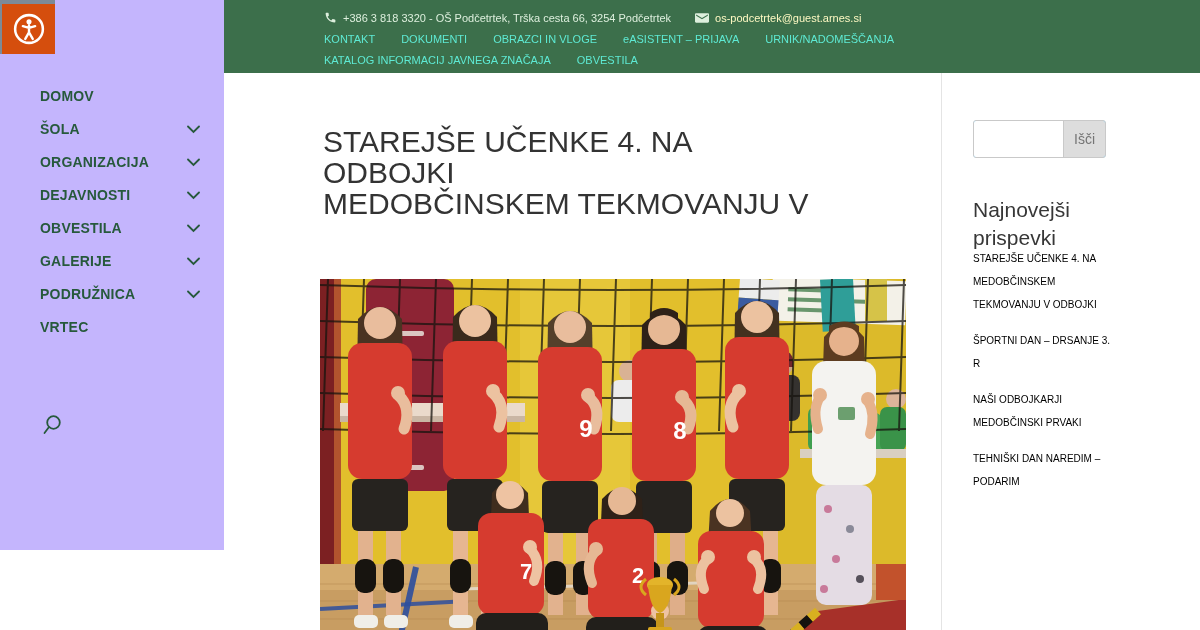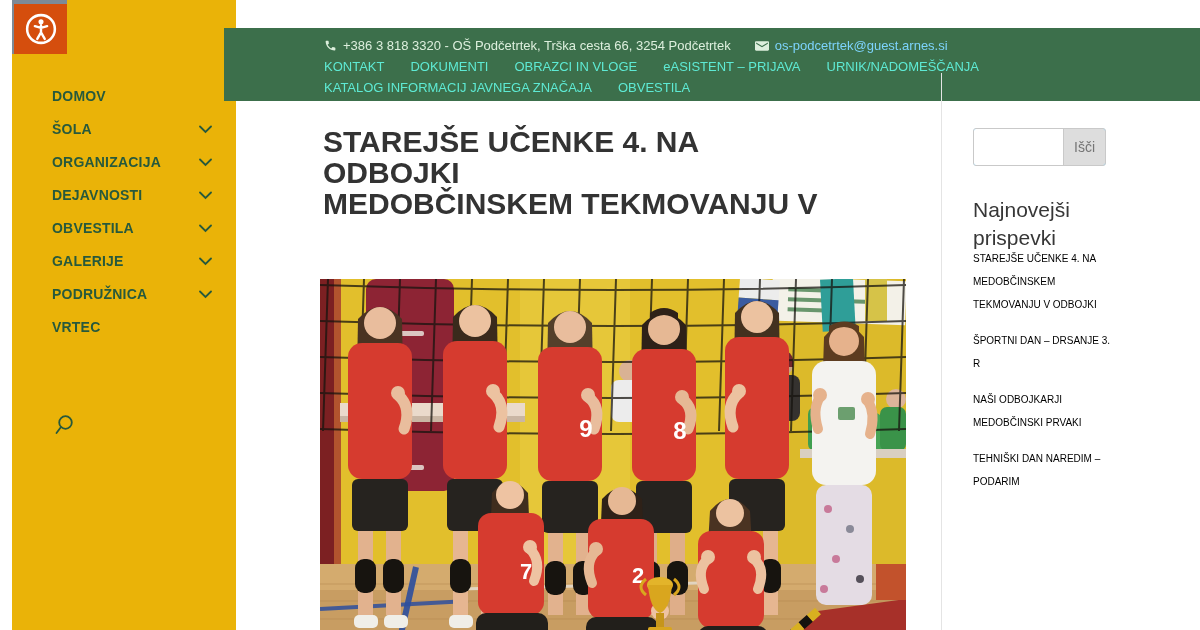--- a/index.html
+++ b/index.html
@@ -1,47 +1,47 @@
 <!DOCTYPE html>
 <html><head>
 <meta charset="utf-8">
 <style>
   * { margin:0; padding:0; box-sizing:border-box; }
   body { font-family:"Liberation Sans", sans-serif; background:#fff; }
   .page { position:relative; width:1200px; height:630px; overflow:hidden; background:#fff; }
 
   
-  .sidebar-left { position:absolute; left:12px; top:0; width:224px; height:630px; background:#eab308; }
+  .sidebar-left { position:absolute; left:0; top:0; width:224px; height:550px; background:#c4b5fd; }
   .a11y-wrap { position:absolute; left:0; top:0; width:55px; height:54px; background:#7d8a97; cursor:pointer; }
   .a11y-btn { position:absolute; left:2px; top:4px; width:53px; height:50px; background:#d54e0d; display:flex; align-items:center; justify-content:center; }
   .menu { position:absolute; left:40px; top:88px; width:162px; list-style:none; }
   .menu li { position:relative; font-size:14px; font-weight:bold; line-height:16px; letter-spacing:.2px; color:#27593c; margin-bottom:17px; padding-right:28px; cursor:pointer; }
   .menu li svg { position:absolute; right:2px; top:4px; }
   .side-search { position:absolute; left:40px; top:413px; width:24px; height:24px; cursor:pointer; }
 
   
-  .topbar { position:absolute; left:224px; top:0; width:976px; height:73px; background:#3c6f4b; color:#d8ecda; font-size:13px;margin-top:28px; }
+  .topbar { position:absolute; left:224px; top:0; width:976px; height:73px; background:#3c6f4b; color:#d8ecda; font-size:11px; }
   .topbar-inner { padding:7px 0 0 100px; }
   .tb-row { display:flex; align-items:center; height:21px; white-space:nowrap; }
   .tb-contact { color:#ddefdd; }
   .tb-contact .sep { width:24px; }
   .tb-contact svg { margin-right:6px; flex:none; }
   .tb-links a { color:#5eead4; text-decoration:none; margin-right:26px; cursor:pointer; }
 
   
   .post-title { position:absolute; left:323px; top:126px; width:600px; font-size:30px; line-height:31px; font-weight:500; color:#333; }
-  .post-title span { display:block;font-weight:bold; }
+  .post-title span { display:block; }
   .post-meta { position:absolute; left:323px; top:233px; font-size:14px; color:#666; }
   .photo { position:absolute; left:320px; top:279px; width:586px; height:440px; }
 
   
   .v-divider { position:absolute; left:941px; top:73px; width:1px; height:557px; background:#e4e4e4; }
 
   
-  .searchbox { position:absolute; left:973px; top:128px; width:133px; height:38px; display:flex; border:1px solid #c9c9c9; border-radius:3px; overflow:hidden; background:#7dd3fc; }
+  .searchbox { position:absolute; left:973px; top:120px; width:133px; height:38px; display:flex; border:1px solid #c9c9c9; border-radius:3px; overflow:hidden; background:#7dd3fc; }
   .searchbox input { flex:1; min-width:0; border:none; outline:none; padding:0 8px; font-size:14px; color:#333; font-family:"Liberation Sans",sans-serif; }
   .searchbox button { width:42px; border:none; border-left:1px solid #c9c9c9; background:#ddd; color:#757575; font-size:14px; cursor:pointer; font-family:"Liberation Sans",sans-serif; }
   .widget-title { position:absolute; left:973px; top:196px; width:160px; font-size:21px; line-height:28px; font-weight:400; color:#373737; }
   .recent-posts { position:absolute; left:973px; top:247px; width:142px; list-style:none; }
   .recent-posts li { font-size:10px; line-height:23px; color:#000000; margin-bottom:13px; cursor:pointer; }
 </style>
 </head>
 <body>
 
 <div class="page">
@@ -128,21 +128,21 @@
     <div class="topbar-inner">
       <div class="tb-row tb-contact">
         <svg width="13" height="13" viewBox="0 0 24 24">
             <path fill="#ddefdd" d="M6.62 10.79c1.44 2.83 3.76 5.14 6.59 6.59l2.2-2.21c.27-.27.67-.36 1.02-.24 1.12.37 2.33.57 3.57.57.55 0 1 .45 1 1V20c0 .55-.45 1-1 1-9.39 0-17-7.61-17-17 0-.55.45-1 1-1h3.5c.55 0 1 .45 1 1 0 1.25.2 2.45.57 3.57.11.35.03.74-.25 1.02l-2.2 2.2z"></path>
           </svg>
         <span>+386 3 818 3320 - OŠ Podčetrtek, Trška cesta 66, 3254 Podčetrtek</span>
         <span class="sep"></span>
         <svg width="14" height="12" viewBox="0 0 24 20">
             <path fill="#ddefdd" d="M22 2H2C.9 2 0 2.9 0 4v12c0 1.1.9 2 2 2h20c1.1 0 2-.9 2-2V4c0-1.1-.9-2-2-2zm0 4-10 6L2 6V4l10 6L22 4v2z"></path>
           </svg>
-        <a style="color:#7dd3fc;text-decoration:none;">os-podcetrtek@guest.arnes.si</a>
+        <a style="color:#fef9c3;text-decoration:none;">os-podcetrtek@guest.arnes.si</a>
       </div>
       <div class="tb-row tb-links">
 
       <a>KONTAKT</a>
           <a>DOKUMENTI</a>
           <a>OBRAZCI IN VLOGE</a>
           <a>eASISTENT – PRIJAVA</a>
           <a>URNIK/NADOMEŠČANJA</a>
         </div>
       <div class="tb-row tb-links">

